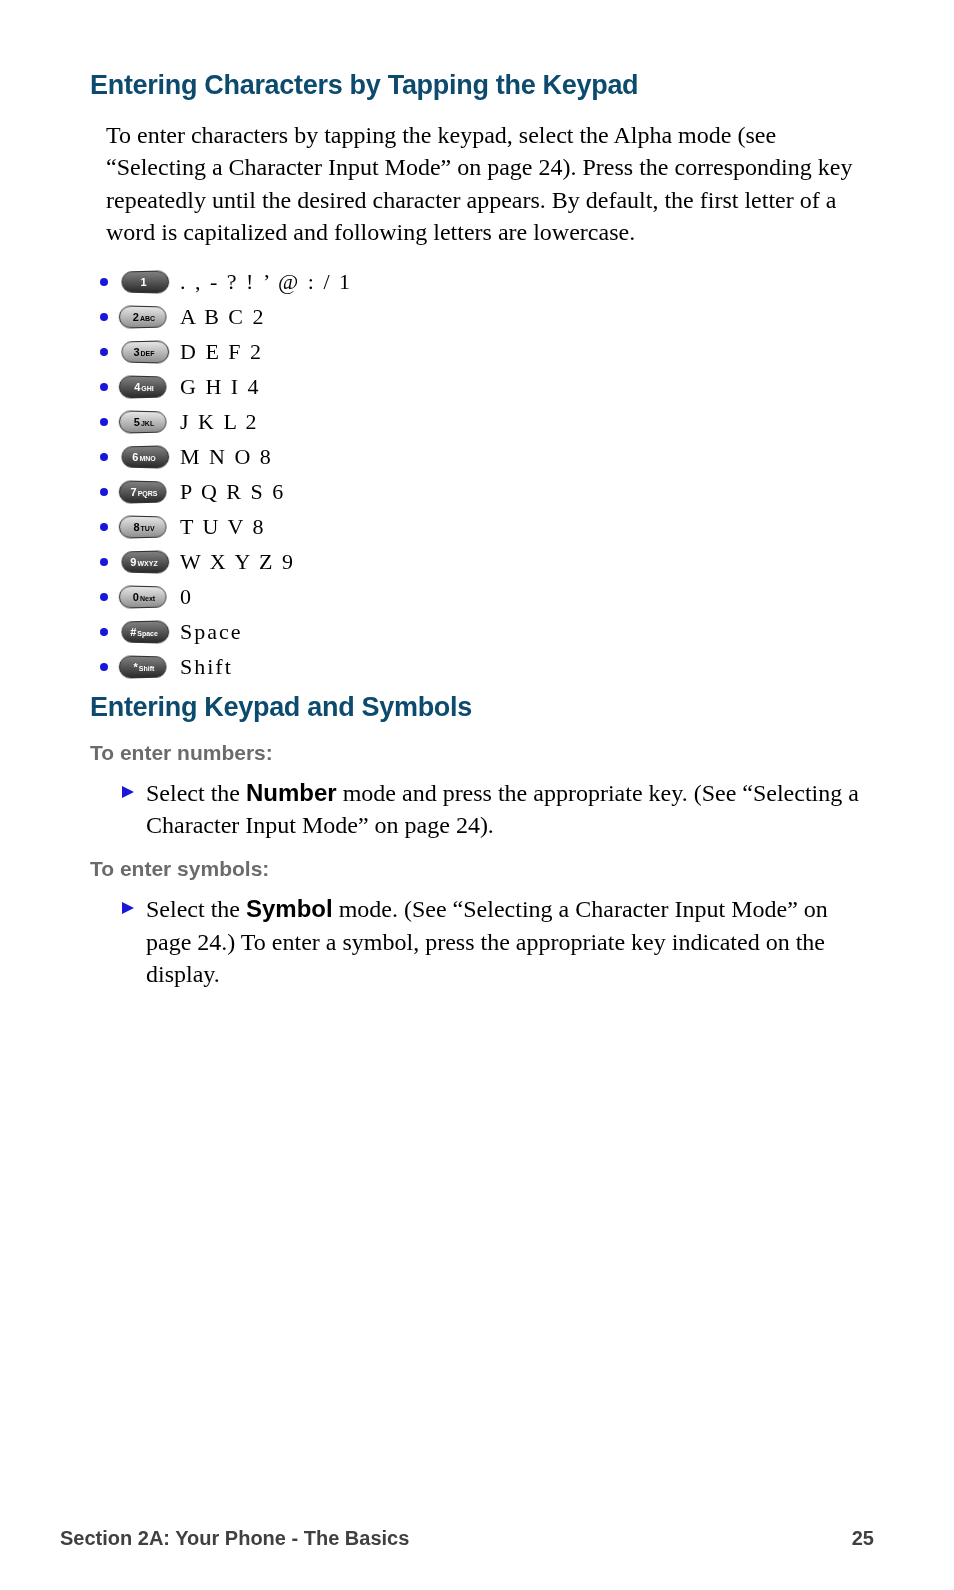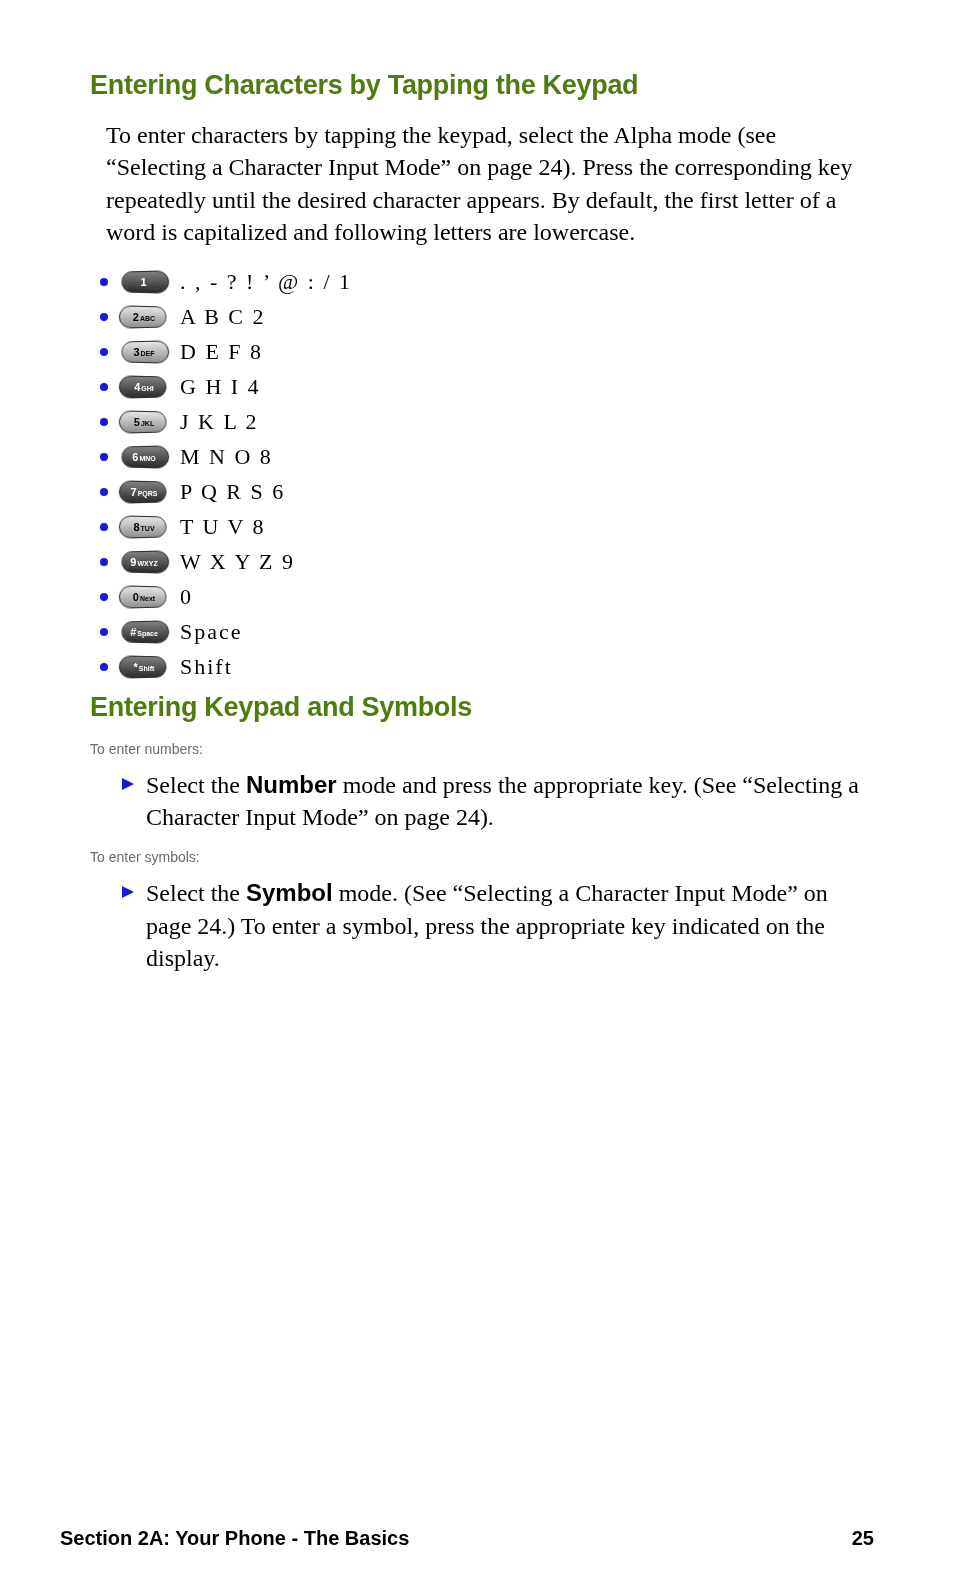--- a/index.html
+++ b/index.html
@@ -12,21 +12,21 @@
   .page {
     width: 954px;
     height: 1590px;
     box-sizing: border-box;
     padding: 60px 80px 40px 90px;
     position: relative;
   }
   .heading {
     font-family: "Arial Black", Arial, Helvetica, sans-serif;
     font-weight: 900;
-    color: #4d7c0f;
+    color: #0c4a6e;
     font-size: 27px;
     margin: 10px 0 18px 0;
     letter-spacing: -0.3px;
   }
   .para {
     font-size: 24px;
     line-height: 1.35;
     margin: 0 0 20px 16px;
   }
   .keylist {
@@ -89,23 +89,23 @@
   
   .key.sl .keybg { transform: perspective(60px) rotateY(-8deg); }
   .key.sr .keybg { transform: perspective(60px) rotateY(8deg); }
 
   .chars {
     letter-spacing: 2px;
   }
 
   .subhead {
     font-family: Arial, Helvetica, sans-serif;
-    font-weight: 400;
+    font-weight: 700;
     color: #6b6b6b;
-    font-size: 14px;
+    font-size: 21px;
     margin: 14px 0 12px 0;
   }
   .step {
     display: flex;
     gap: 10px;
     margin: 0 0 16px 30px;
   }
   .step .arrow {
     flex: 0 0 auto;
     margin-top: 7px;
@@ -121,21 +121,21 @@
   }
   .footer {
     position: absolute;
     left: 60px;
     right: 80px;
     bottom: 40px;
     display: flex;
     justify-content: space-between;
     font-family: Arial, Helvetica, sans-serif;
     font-weight: 700;
-    color: #000000;
+    color: #404040;
     font-size: 20px;
   }
 </style>
 </head>
 <body>
 
 <div class="page">
 
   <div class="heading">Entering Characters by Tapping the Keypad</div>
 
@@ -158,21 +158,21 @@
           <span class="label"><span class="kl-num">2</span><span class="kl-sub">ABC</span></span>
         </span>
         <span class="chars">A B C 2</span>
       </li>
       <li>
         <span class="dot"></span>
         <span class="key sl">
           <span class="keybg"></span>
           <span class="label"><span class="kl-num">3</span><span class="kl-sub">DEF</span></span>
         </span>
-        <span class="chars">D E F 8</span>
+        <span class="chars">D E F 2</span>
       </li>
       <li>
         <span class="dot"></span>
         <span class="key dark sr">
           <span class="keybg"></span>
           <span class="label"><span class="kl-num">4</span><span class="kl-sub">GHI</span></span>
         </span>
         <span class="chars">G H I 4</span>
       </li>
       <li>

